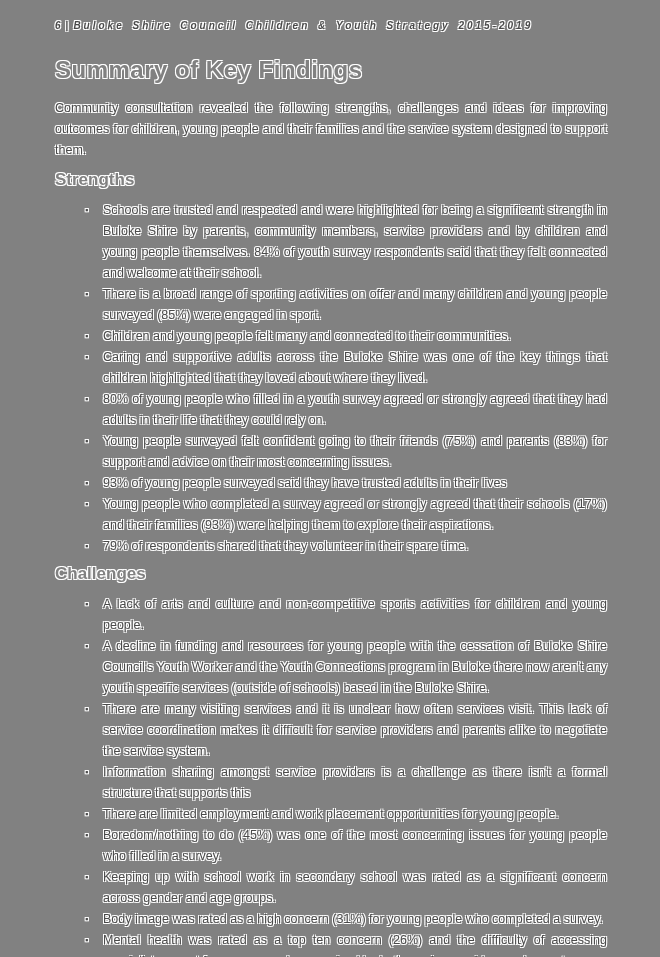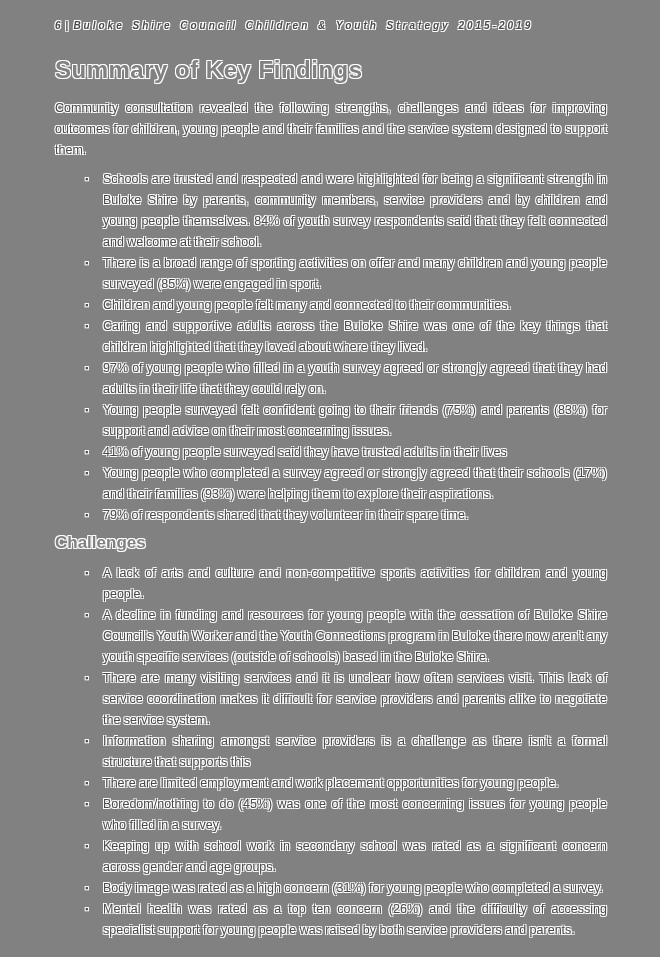--- a/index.html
+++ b/index.html
@@ -100,20 +100,21 @@
   <div class="doc-header embossed">
     <span>6</span><span class="sep">|</span><span>Buloke Shire Council Children &amp; Youth Strategy 2015-2019</span>
   </div>
 
   <h1 class="doc-title outlined">Summary of Key Findings</h1>
 
   <p class="intro embossed">Community consultation revealed the following strengths, challenges and ideas for improving outcomes for children, young people and their families and the service system designed to support them.</p>
 
   <div id="sections">
   <section class="doc-section">
+    <h2 class="section-heading outlined">Strengths</h2>
     <ul class="bullet-list">
   <li class="bullet-item embossed">
     <span class="bullet-marker">▪</span>
     <span class="bullet-text">Schools are trusted and respected and were highlighted for being a significant strength in Buloke Shire by parents, community members, service providers and by children and young people themselves. 84% of youth survey respondents said that they felt connected and welcome at their school.</span>
   </li>
 
   <li class="bullet-item embossed">
     <span class="bullet-marker">▪</span>
     <span class="bullet-text">There is a broad range of sporting activities on offer and many children and young people surveyed (85%) were engaged in sport.</span>
   </li>
@@ -123,31 +124,31 @@
     <span class="bullet-text">Children and young people felt many and connected to their communities.</span>
   </li>
 
   <li class="bullet-item embossed">
     <span class="bullet-marker">▪</span>
     <span class="bullet-text">Caring and supportive adults across the Buloke Shire was one of the key things that children highlighted that they loved about where they lived.</span>
   </li>
 
   <li class="bullet-item embossed">
     <span class="bullet-marker">▪</span>
-    <span class="bullet-text">97% of young people who filled in a youth survey agreed or strongly agreed that they had adults in their life that they could rely on.</span>
+    <span class="bullet-text">80% of young people who filled in a youth survey agreed or strongly agreed that they had adults in their life that they could rely on.</span>
   </li>
 
   <li class="bullet-item embossed">
     <span class="bullet-marker">▪</span>
     <span class="bullet-text">Young people surveyed felt confident going to their friends (75%) and parents (83%) for support and advice on their most concerning issues.</span>
   </li>
 
   <li class="bullet-item embossed">
     <span class="bullet-marker">▪</span>
-    <span class="bullet-text">41% of young people surveyed said they have trusted adults in their lives</span>
+    <span class="bullet-text">93% of young people surveyed said they have trusted adults in their lives</span>
   </li>
 
   <li class="bullet-item embossed">
     <span class="bullet-marker">▪</span>
     <span class="bullet-text">Young people who completed a survey agreed or strongly agreed that their schools (17%) and their families (93%) were helping them to explore their aspirations.</span>
   </li>
 
   <li class="bullet-item embossed">
     <span class="bullet-marker">▪</span>
     <span class="bullet-text">79% of respondents shared that they volunteer in their spare time.</span>

